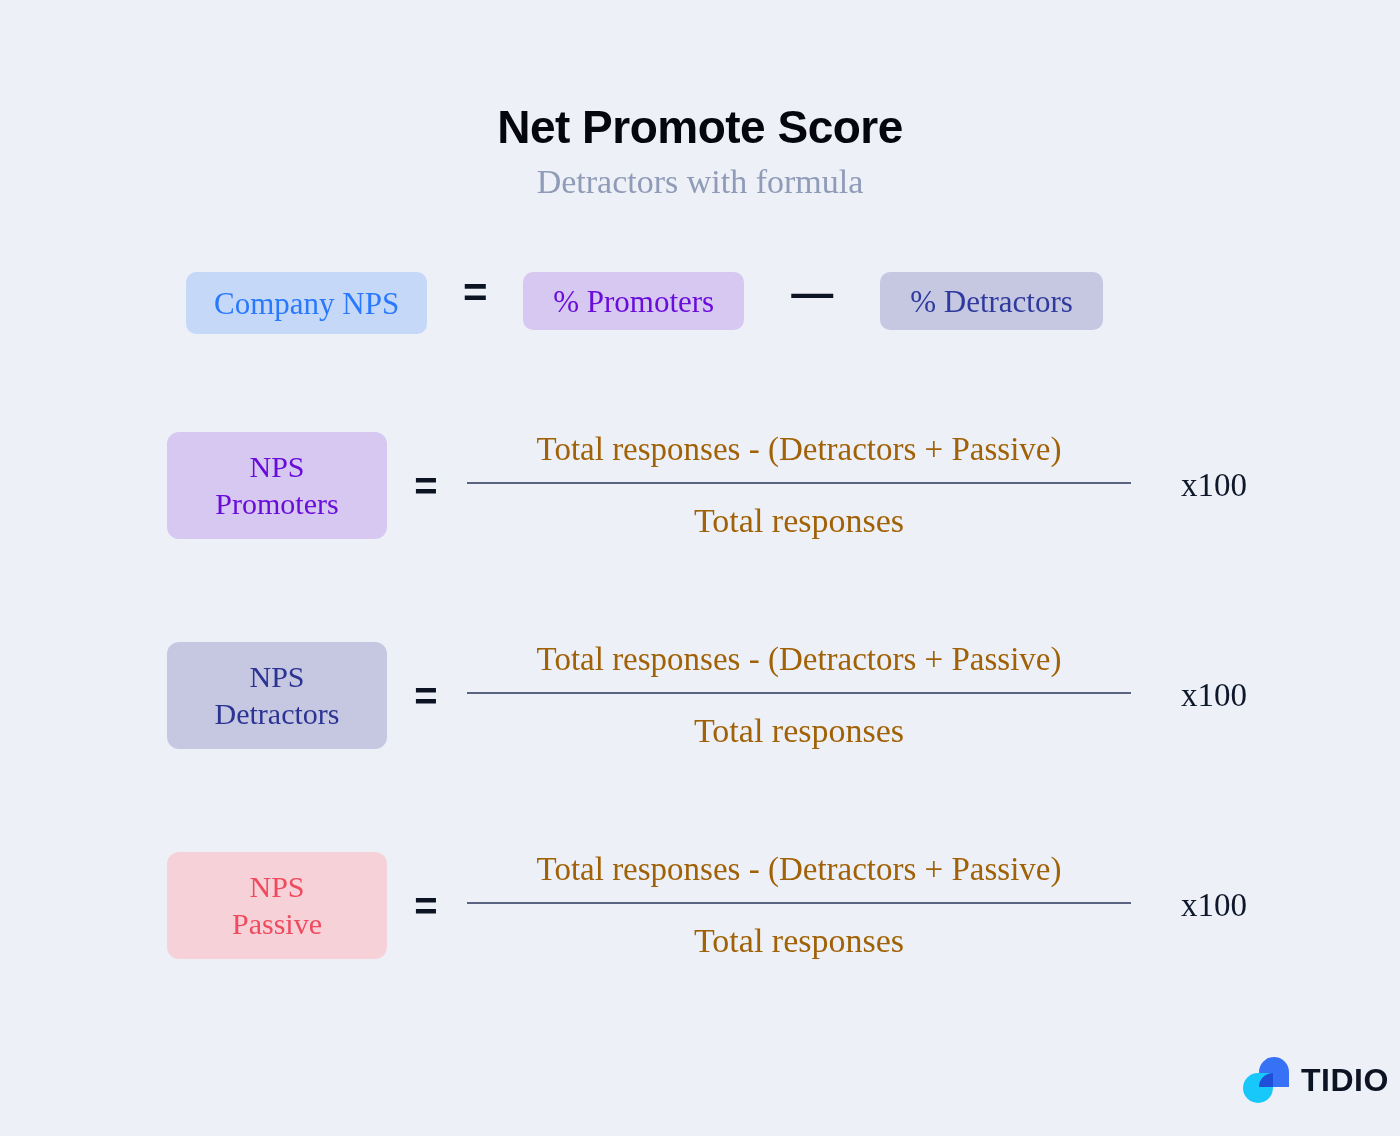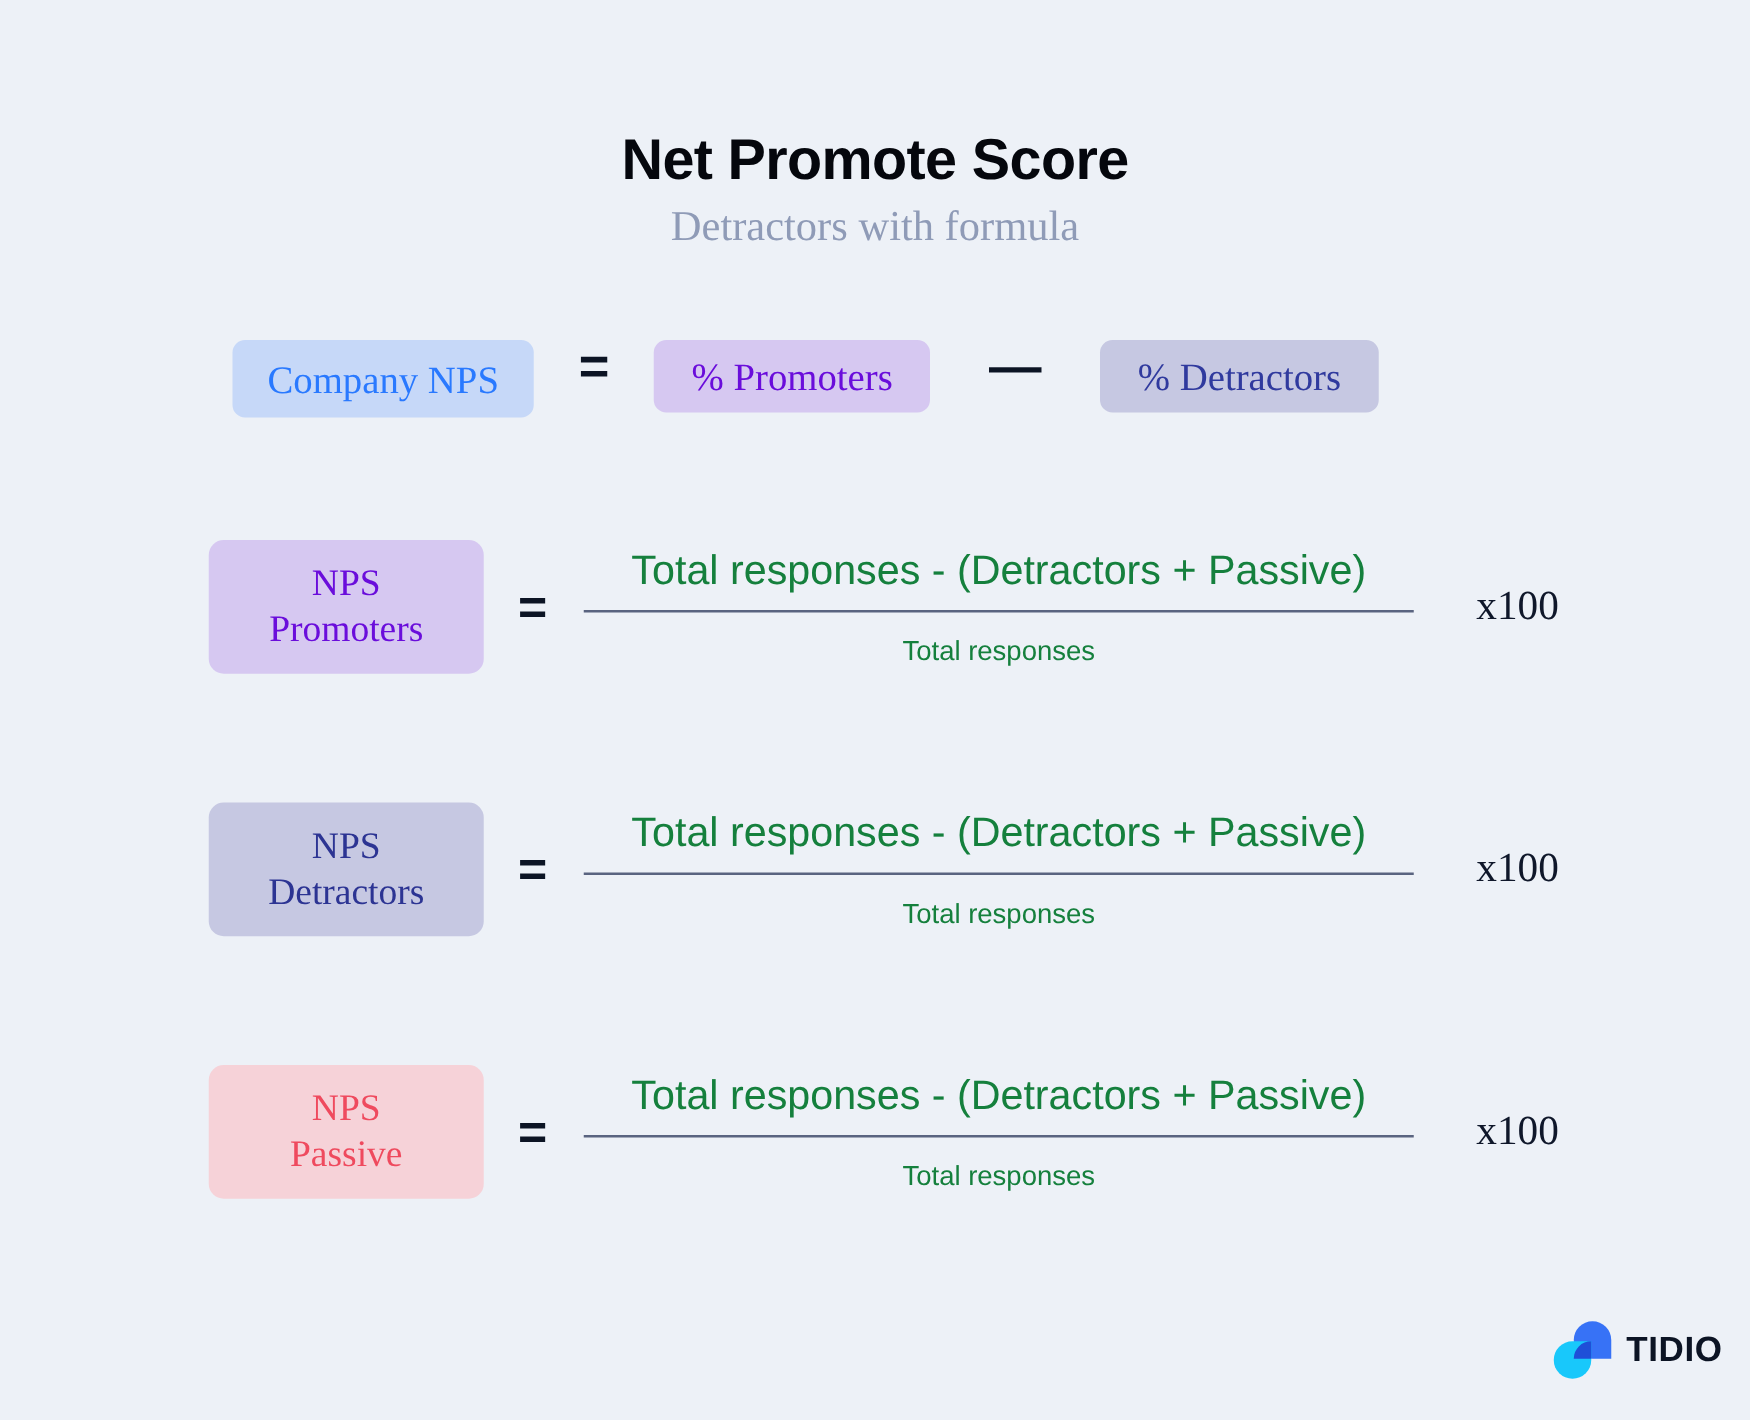--- a/index.html
+++ b/index.html
@@ -126,36 +126,36 @@
   .op-equals-row {
     width: 78px;
     font-size: 40px;
   }
 
   .fraction {
     width: 668px;
     display: flex;
     flex-direction: column;
     align-items: center;
-    font-family: Liberation Sans, sans-serif;
-    color: #15803d;
+    font-family: Liberation Serif, serif;
+    color: #a16207;
   }
   .fraction .numerator {
     font-size: 33px;
     line-height: 1;
     padding-bottom: 16px;
     white-space: nowrap;
   }
   .fraction .bar {
     width: 664px;
     height: 2px;
     background: #5a6480;
   }
   .fraction .denominator {
-    font-size: 22px;
+    font-size: 34px;
     line-height: 1;
     padding-top: 20px;
     white-space: nowrap;
   }
   .multiplier {
     margin-left: 48px;
     font-family: "Liberation Serif", serif;
     font-size: 33px;
     color: #0f172a;
     white-space: nowrap;
@@ -200,21 +200,21 @@
     top: 16px;
     width: 14px;
     height: 14px;
     background: #1f4fd8;
     border-radius: 14px 0 0 0;
   }
   .logo-text {
     margin-left: 12px;
     font-family: "Liberation Sans", sans-serif;
     font-weight: 700;
-    font-size: 28px;
+    font-size: 32px;
     letter-spacing: 0.5px;
     color: #0c1424;
   }
 </style>
 </head>
 <body>
 
 <div class="page-title">Net Promote Score</div>
 
 <div class="page-subtitle">Detractors with formula</div>

